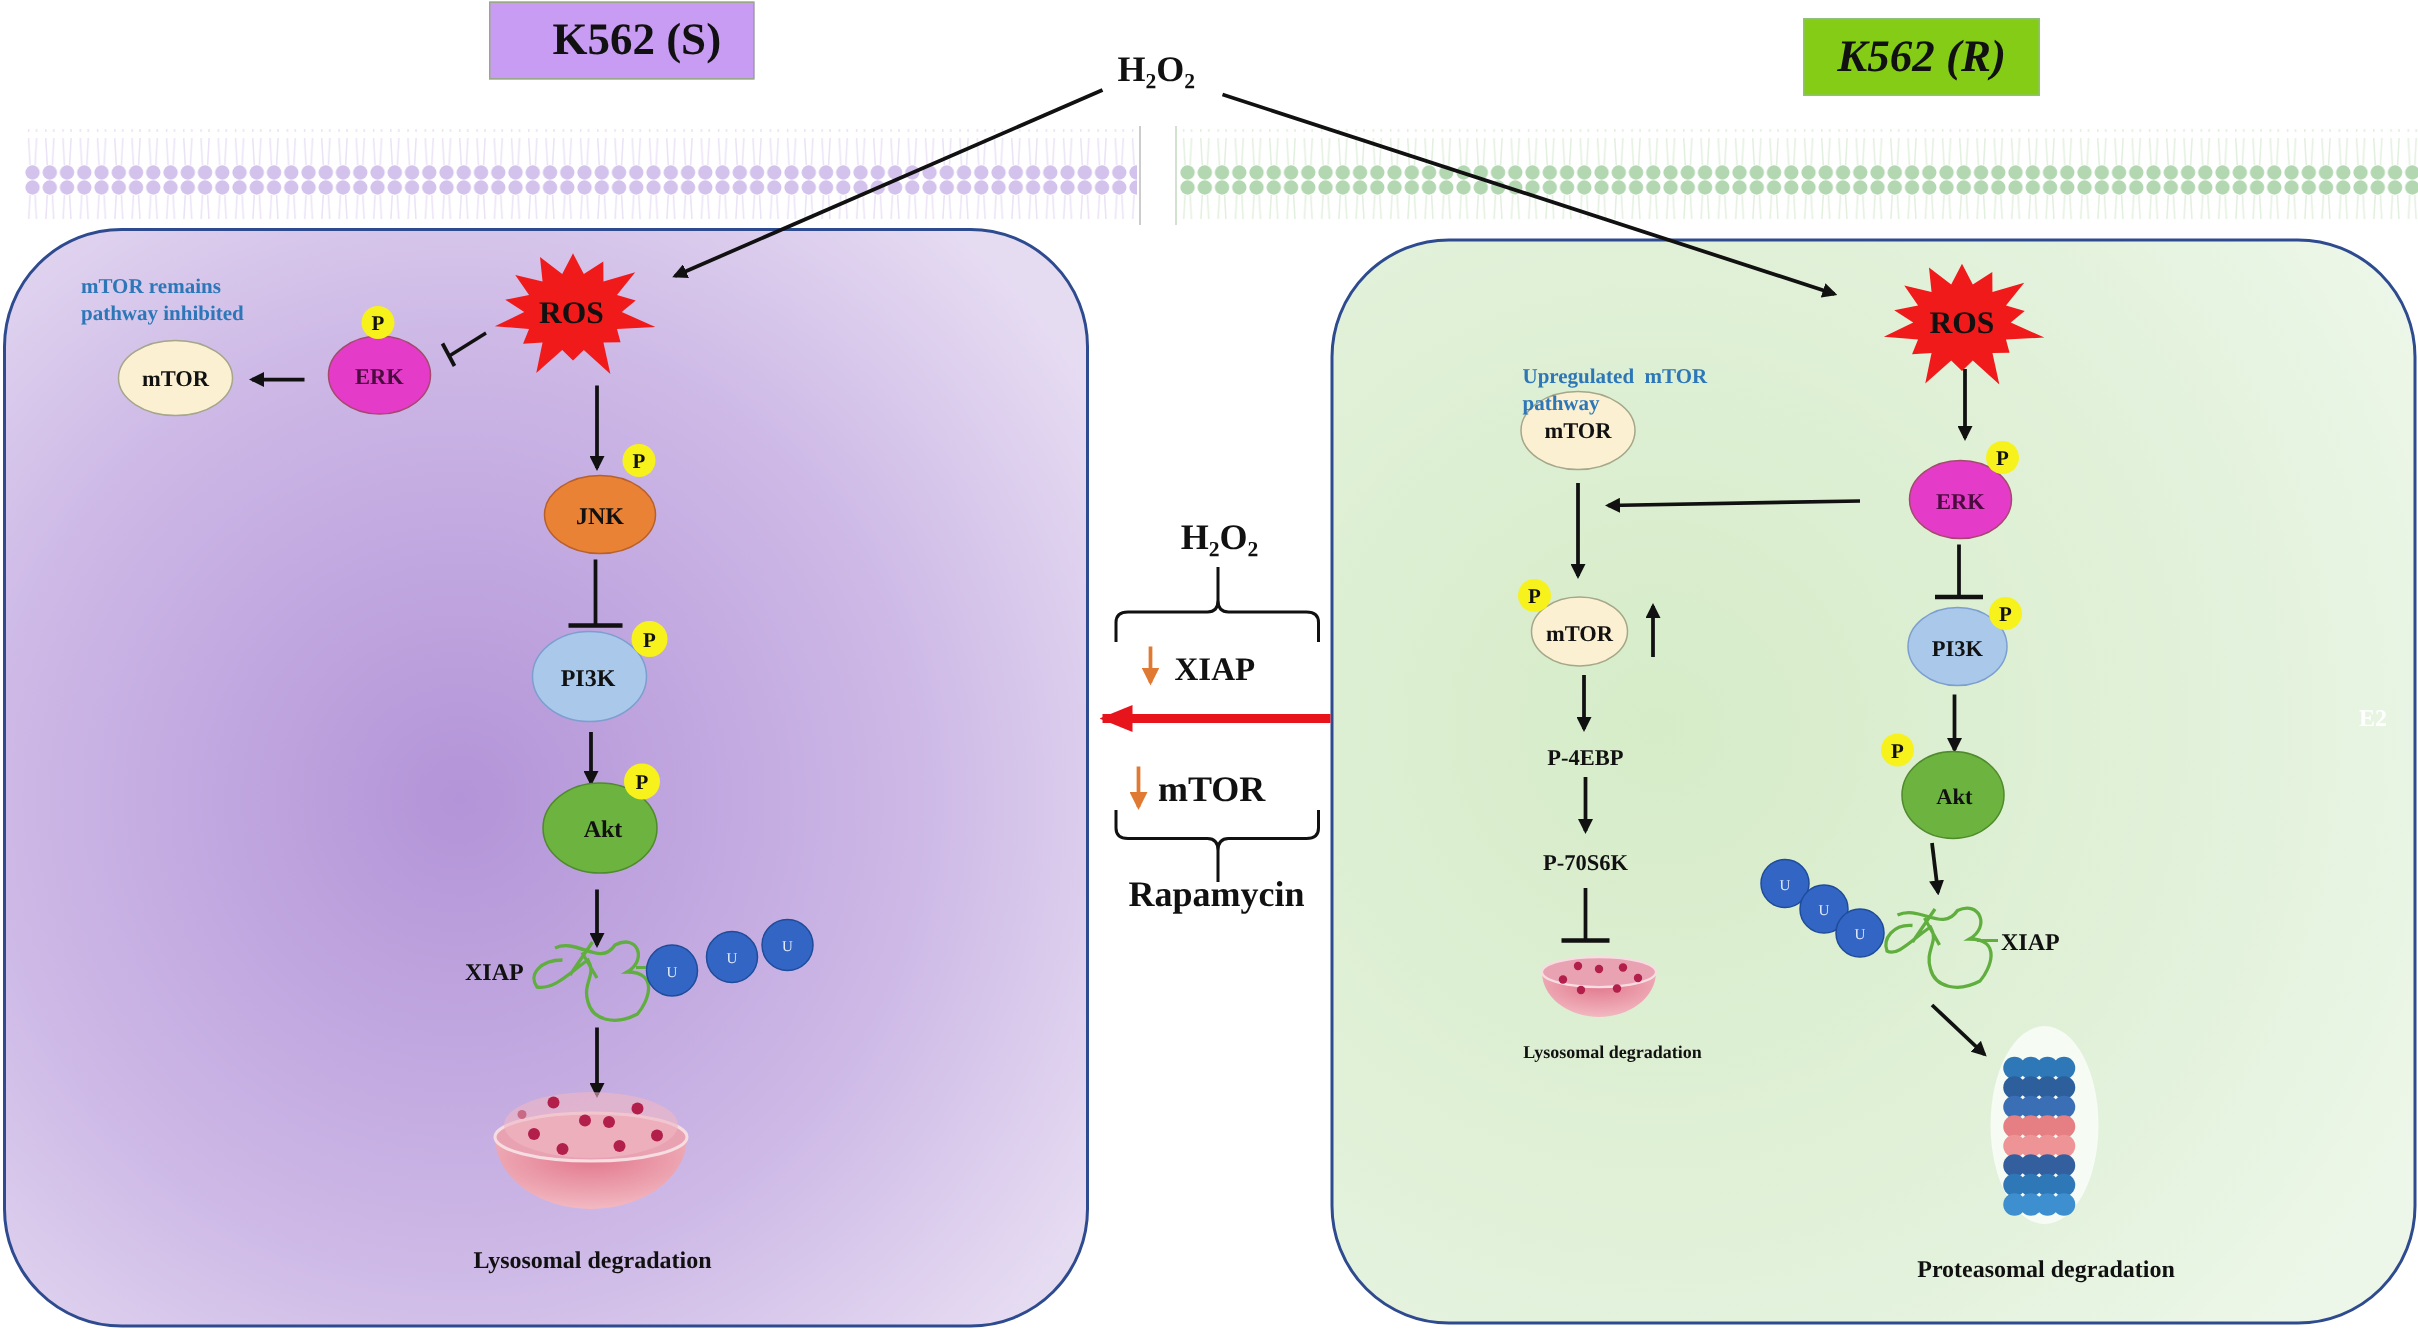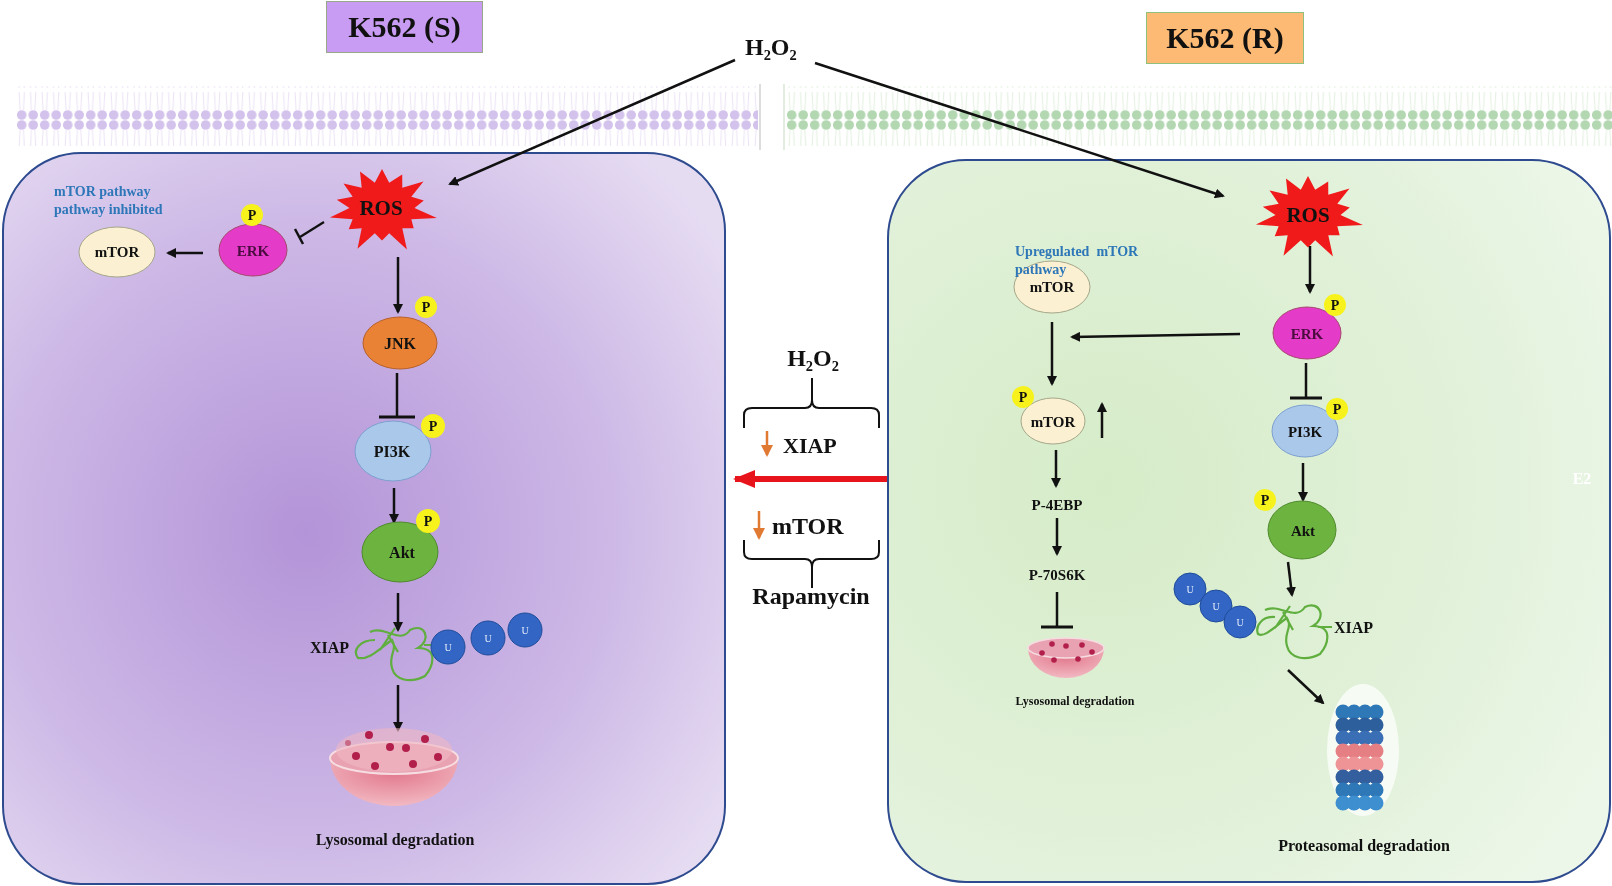--- a/index.html
+++ b/index.html
@@ -1,20 +1,20 @@
 <!DOCTYPE html>
 <html><head>
 <meta charset="utf-8">
 <style>
   html,body{margin:0;padding:0;background:#fff;}
   body{width:1612px;height:886px;position:relative;overflow:hidden;font-family:"Liberation Serif","DejaVu Serif",serif;}
   .abs{position:absolute;}
   .title-box{position:absolute;font-weight:bold;font-size:30px;color:#111;display:flex;align-items:center;justify-content:center;}
-  #title-s{left:326px;top:1px;width:155px;height:50px;background:#c89cf2;border:1px solid #9aa88a;}
-  #title-r{left:1146px;top:12px;width:156px;height:50px;background:#fdba74;border:1px solid #8fc07c;}
+  #title-s{left:326px;top:1px;width:155px;height:50px;background:#c89cf2;border:1px solid #9aa88a;padding-left:20px;}
+  #title-r{left:1202px;top:12px;width:156px;height:50px;background:#84cc16;border:1px solid #8fc07c;font-style:italic;}
   .h2o2{font-weight:bold;font-size:24px;color:#111;}
   .blue-note{font-weight:bold;color:#2d77b8;font-size:14px;line-height:18px;}
   svg text{font-family:"Liberation Serif","DejaVu Serif",serif;}
 </style>
 </head>
 <body>
 
 <div id="title-s" class="title-box">K562 (S)</div>
 <div id="title-r" class="title-box">K562 (R)</div>
 <div class="abs h2o2" style="left:745px;top:34px;">H₂O₂</div>
@@ -270,19 +270,19 @@
     <text x="488" y="642">U</text>
     <text x="525" y="634">U</text>
     <text x="1190" y="593">U</text>
     <text x="1216" y="610">U</text>
     <text x="1240" y="626">U</text>
   </g>
   <text x="1582" y="484" font-size="16" font-weight="bold" fill="#ffffff" text-anchor="middle">E2</text>
 </svg>
 
 <div class="abs blue-note" style="left:54px;top:183px;">
-  <div>mTOR pathway</div>
+  <div>mTOR remains</div>
   <div>pathway inhibited</div>
 </div>
 <div class="abs blue-note" style="left:1015px;top:215px;">
   <div style="white-space:pre;margin-top:28px;">Upregulated  mTOR</div>
   <div>pathway</div>
 </div>
 
 </body></html>

